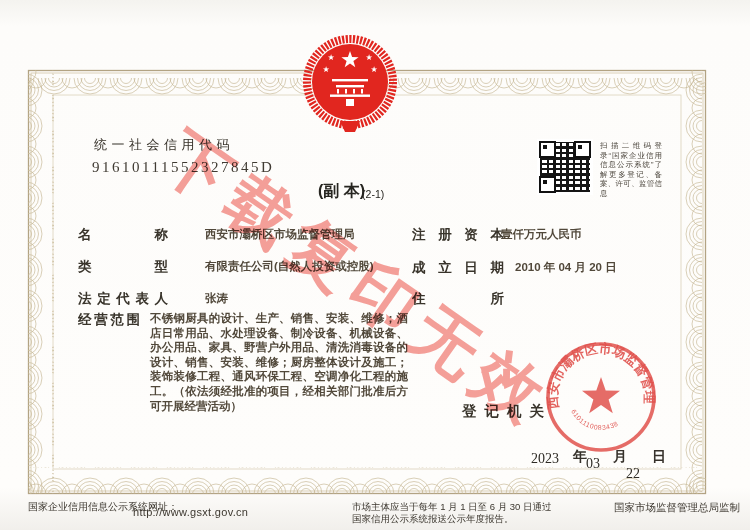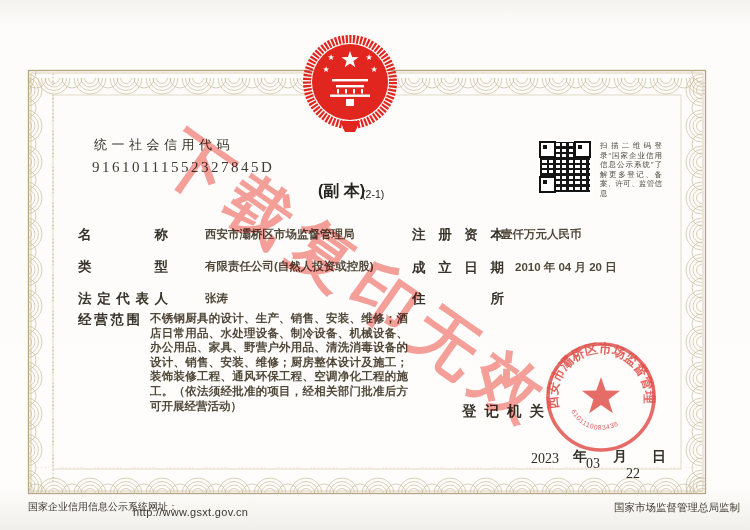--- a/index.html
+++ b/index.html
@@ -183,15 +183,19 @@
   <span class="abs date-unit" style="left:573px;top:448px;">年</span>
   <span class="abs date-num" style="left:586px;top:456px;">03</span>
   <span class="abs date-unit" style="left:613px;top:448px;">月</span>
   <span class="abs date-num" style="left:626px;top:458px;margin-top:8px;">22</span>
   <span class="abs date-unit" style="left:652px;top:448px;">日</span>
 
   <div class="abs watermark">下载复印无效</div>
 
   <div class="abs ft ft-site">国家企业信用信息公示系统网址：</div>
   <div class="abs ft ft-url">http://www.gsxt.gov.cn</div>
+  <div class="abs ft ft-notice">
+    <div>市场主体应当于每年 1 月 1 日至 6 月 30 日通过</div>
+    <div>国家信用公示系统报送公示年度报告。</div>
+  </div>
   <div class="abs ft ft-pub">国家市场监督管理总局监制</div>
 
 </div>
 
 </body></html>

